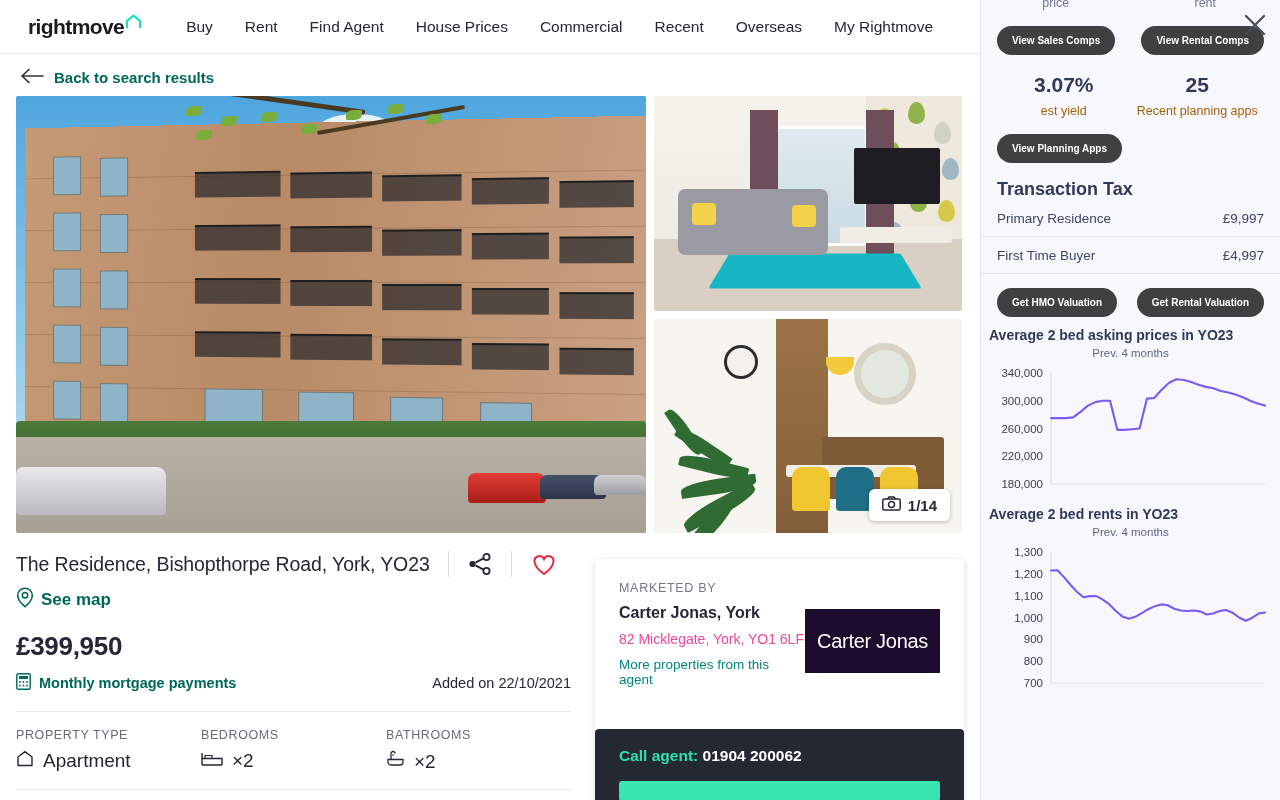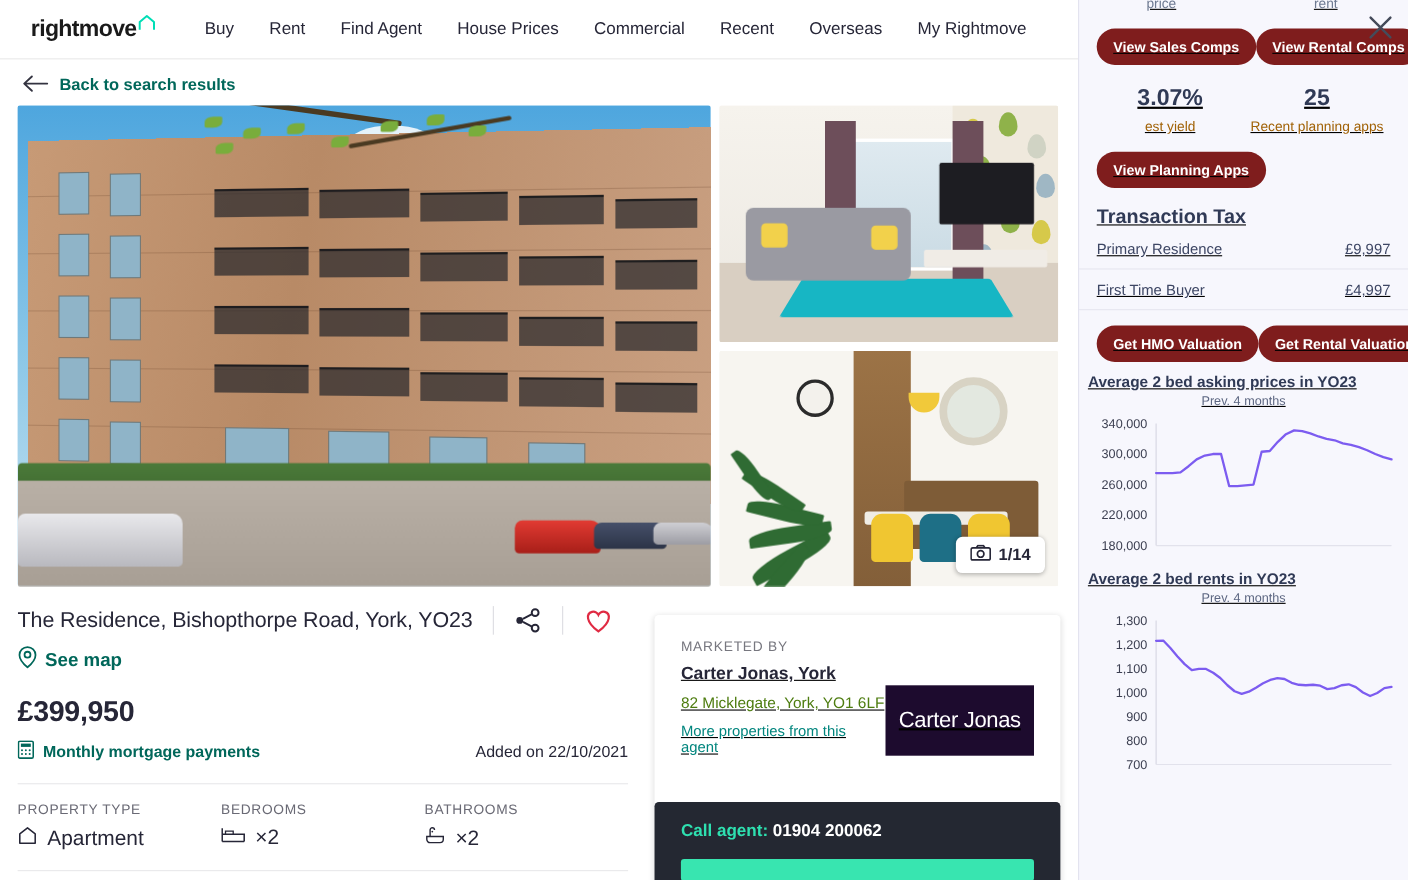--- a/index.html
+++ b/index.html
@@ -162,23 +162,23 @@
 
   
   .agent-card {
     width: 386px; margin-top: 8px;
     background:#fff; border-radius: 4px;
     box-shadow: 0 1px 6px rgba(0,0,0,.14);
     padding: 22px 24px 0 24px;
     align-self:flex-start;
   }
   .marketed { font-size:12.5px; letter-spacing:.7px; color:#77777f; text-transform:uppercase; }
-  .agent-flex { display:flex; justify-content:space-between; align-items:flex-end;text-decoration:underline; }
+  .agent-flex { display:flex; justify-content:space-between; align-items:center; }
   .agent-name { font-size:16px; font-weight:bold; color:#262637; margin-top:9px; }
-  .agent-addr { font-size:14px; color:#4d7c0f; margin-top:9px; }
+  .agent-addr { font-size:14px; color:#ec4899; margin-top:9px; }
   .agent-more { font-size:13.5px; color:#00857d; margin-top:10px; cursor:pointer; }
   .agent-logo {
     width:136px; height:64px; background:#1d0b2e;
     display:flex; align-items:center; justify-content:center;
     color:#fff; font-size:20px; letter-spacing:-0.3px;
   }
   .call-box {
     margin: 42px -24px 0 -24px; background:#242832;
     border-radius:4px; padding: 18px 24px 24px 24px;
   }
@@ -188,30 +188,29 @@
     margin-top:16px; height: 20px; background:#38e5b0; border-radius:3px;
   }
 
   
   .sidebar {
     position:absolute; right:0; top:0;
     width: 300px; height: 800px;
     background:#f7f7fd;
     border-left:1px solid #e3e3ef;
     overflow:hidden;
-    text-decoration:underline;
   }
   .cut-row {
     display:flex; height: 14px; font-size:12.5px; color:#6e7a92;
   }
   .cut-row div { flex:1; text-align:center; margin-top:-4px; }
   .pill-row { display:flex; justify-content:space-between; padding: 12px 16px 0 16px; }
   .pill {
-    background:#7f1d1d; color:#fff;
-    border-radius:999px; font-size:13px; font-weight:bold;
+    background:#404040; color:#fff;
+    border-radius:999px; font-size:10px; font-weight:bold;
     padding: 9px 15px; cursor:pointer; white-space:nowrap;
   }
   .close-x {
     position:absolute; right:14px; top:14px;
     width:22px; height:22px; cursor:pointer; z-index:5;
   }
   .stats-row { display:flex; padding: 18px 16px 0 16px; }
   .stat { flex:1; text-align:center; }
   .stat-val { font-size:21px; font-weight:bold; color:#303a56; }
   .stat-lbl { font-size:12.5px; color:#a16207; margin-top:7px; }

